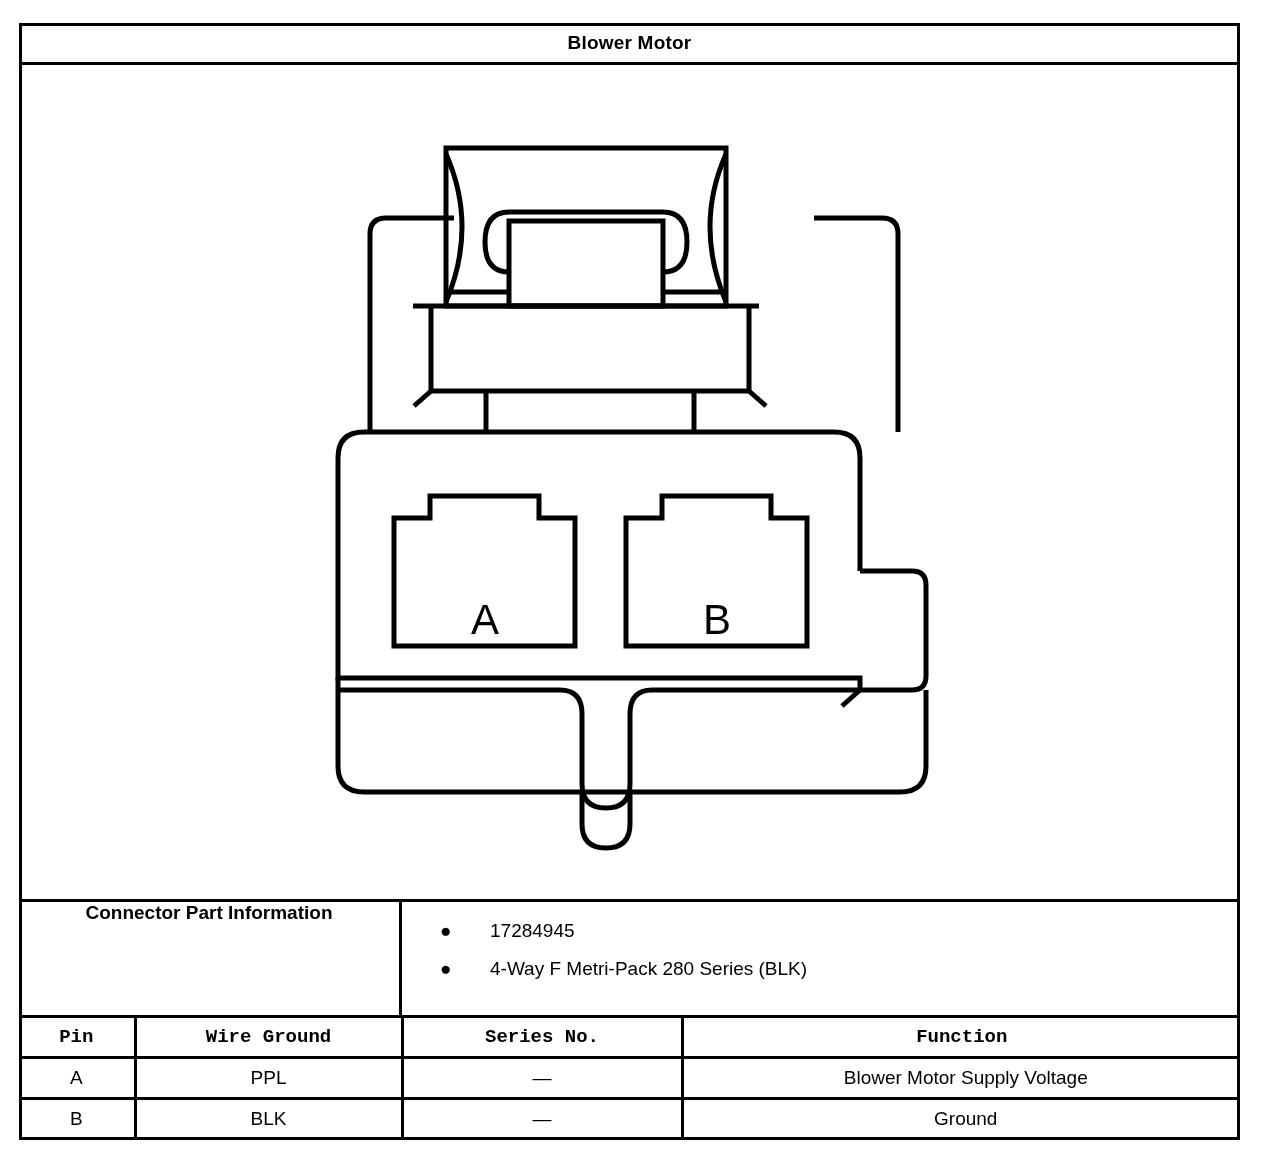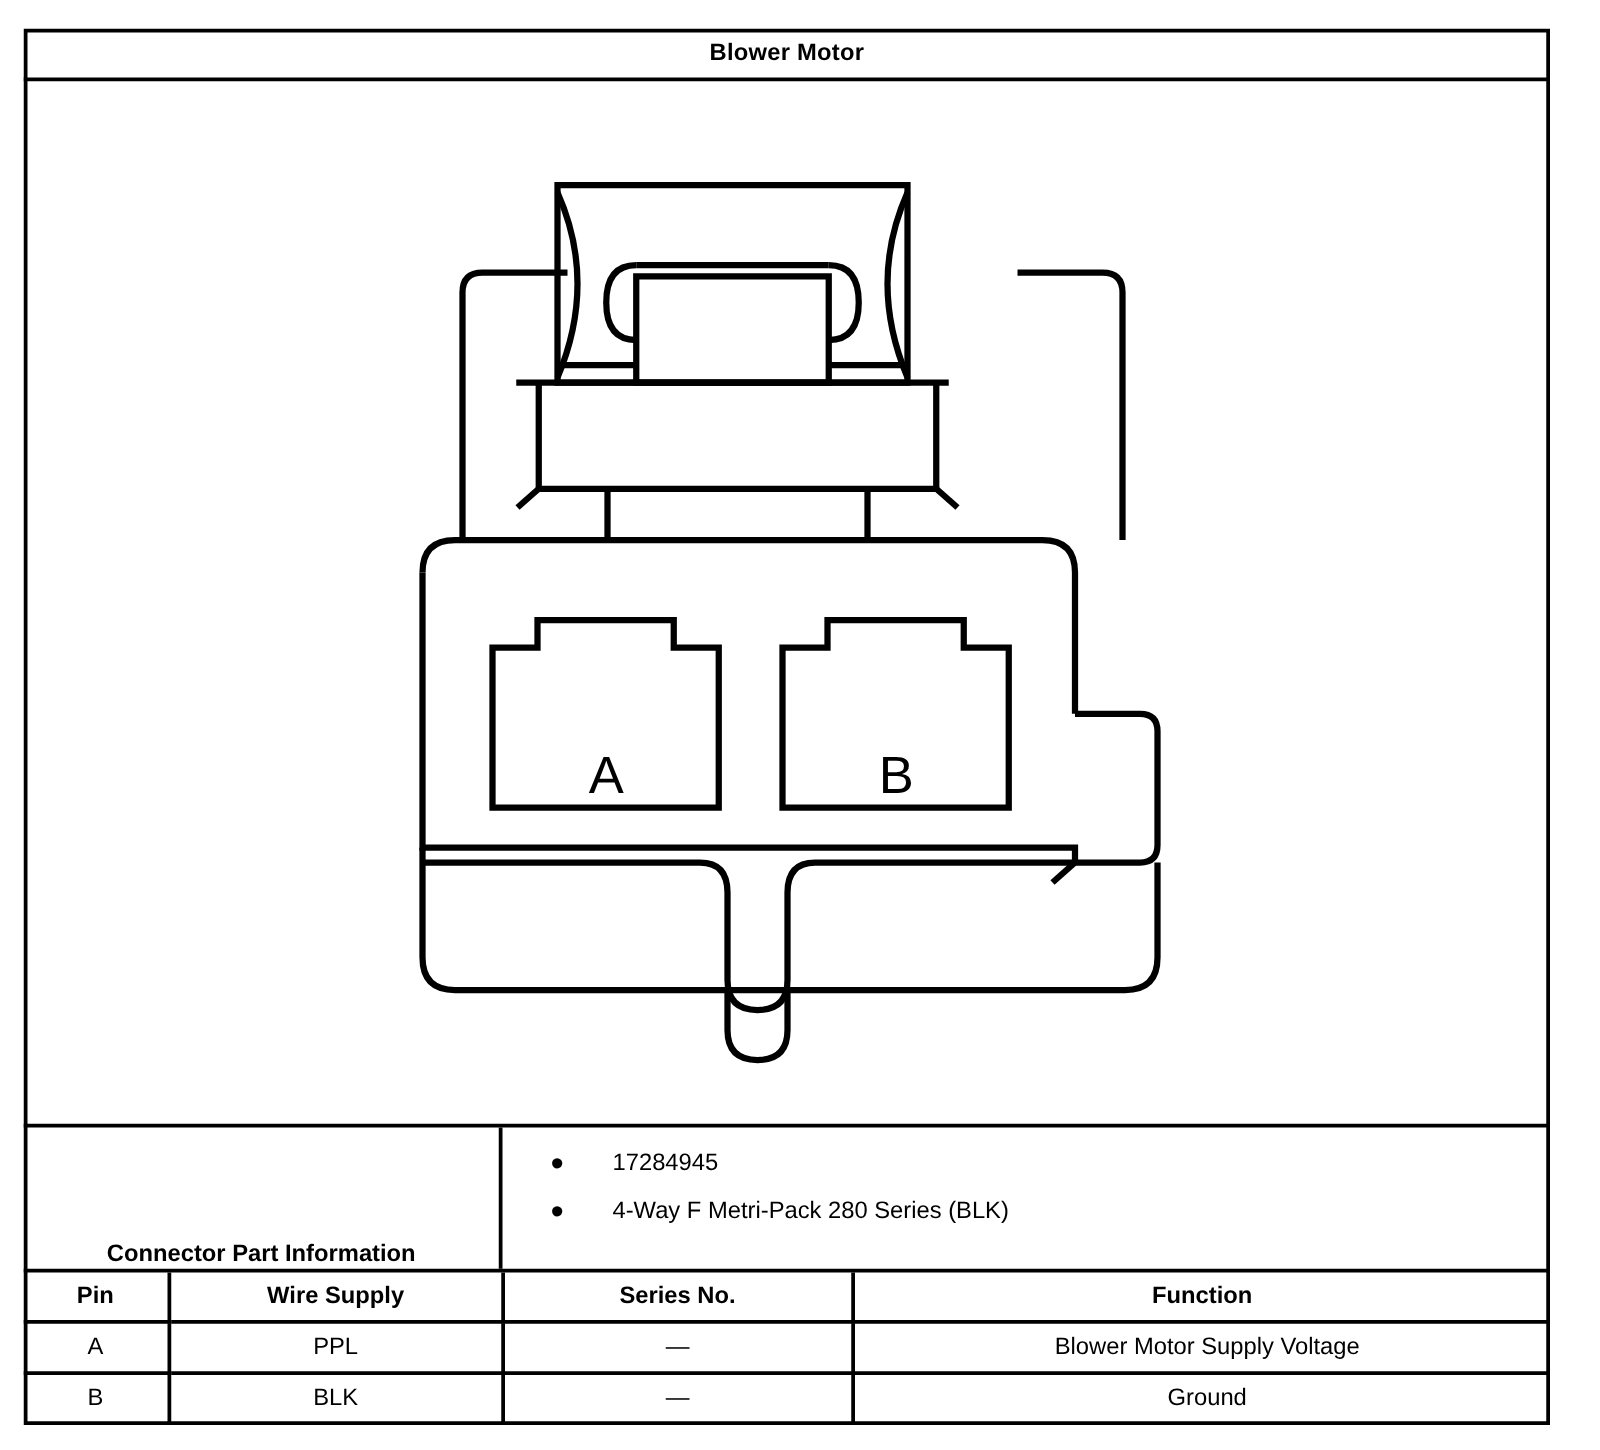--- a/index.html
+++ b/index.html
@@ -74,21 +74,21 @@
     box-sizing: border-box;
     border-top: 3px solid #000000;
     border-bottom: 3px solid #000000;
     display: flex;
   }
   .part-info-label {
     width: 383px;
     box-sizing: border-box;
     border-right: 3px solid #000000;
     display: flex;
-    align-items: flex-end;
+    align-items: flex-start;
     justify-content: center;
   }
   .part-info-label span {
     font-size: 19px;
     font-weight: bold;
   }
   .part-info-values {
     flex: 1;
     box-sizing: border-box;
     padding: 18px 0 0 38px;
@@ -127,20 +127,21 @@
   }
   .pin-table th:last-child, .pin-table td:last-child {
     border-right: none;
     margin-top: 10px;
   }
   .pin-table tr:last-child td {
     border-bottom: none;
   }
   .pin-table th {
     font-weight: bold;
+    font-family: Liberation Mono, monospace;
   }
   .col-pin   { width: 116px; }
   .col-color { width: 267px; }
   .col-ckt   { width: 280px; }
   .col-func  { width: auto; }
   .cell-func {
     text-align: left;
     padding-left: 8px !important;
   }
   .cell-func-head {
@@ -321,21 +322,21 @@
   <table class="pin-table">
     <colgroup>
       <col class="col-pin">
         <col class="col-color">
         <col class="col-ckt">
         <col class="col-func">
     </colgroup>
     <thead>
       <tr>
         <th>Pin</th>
-        <th>Wire Supply</th>
+        <th>Wire Ground</th>
         <th>Series No.</th>
         <th class="cell-func-head">Function</th>
       </tr>
     </thead>
     <tbody>
       <tr>
         <td>A</td>
         <td>PPL</td>
         <td>—</td>
         <td class="cell-func">Blower Motor Supply Voltage</td>

